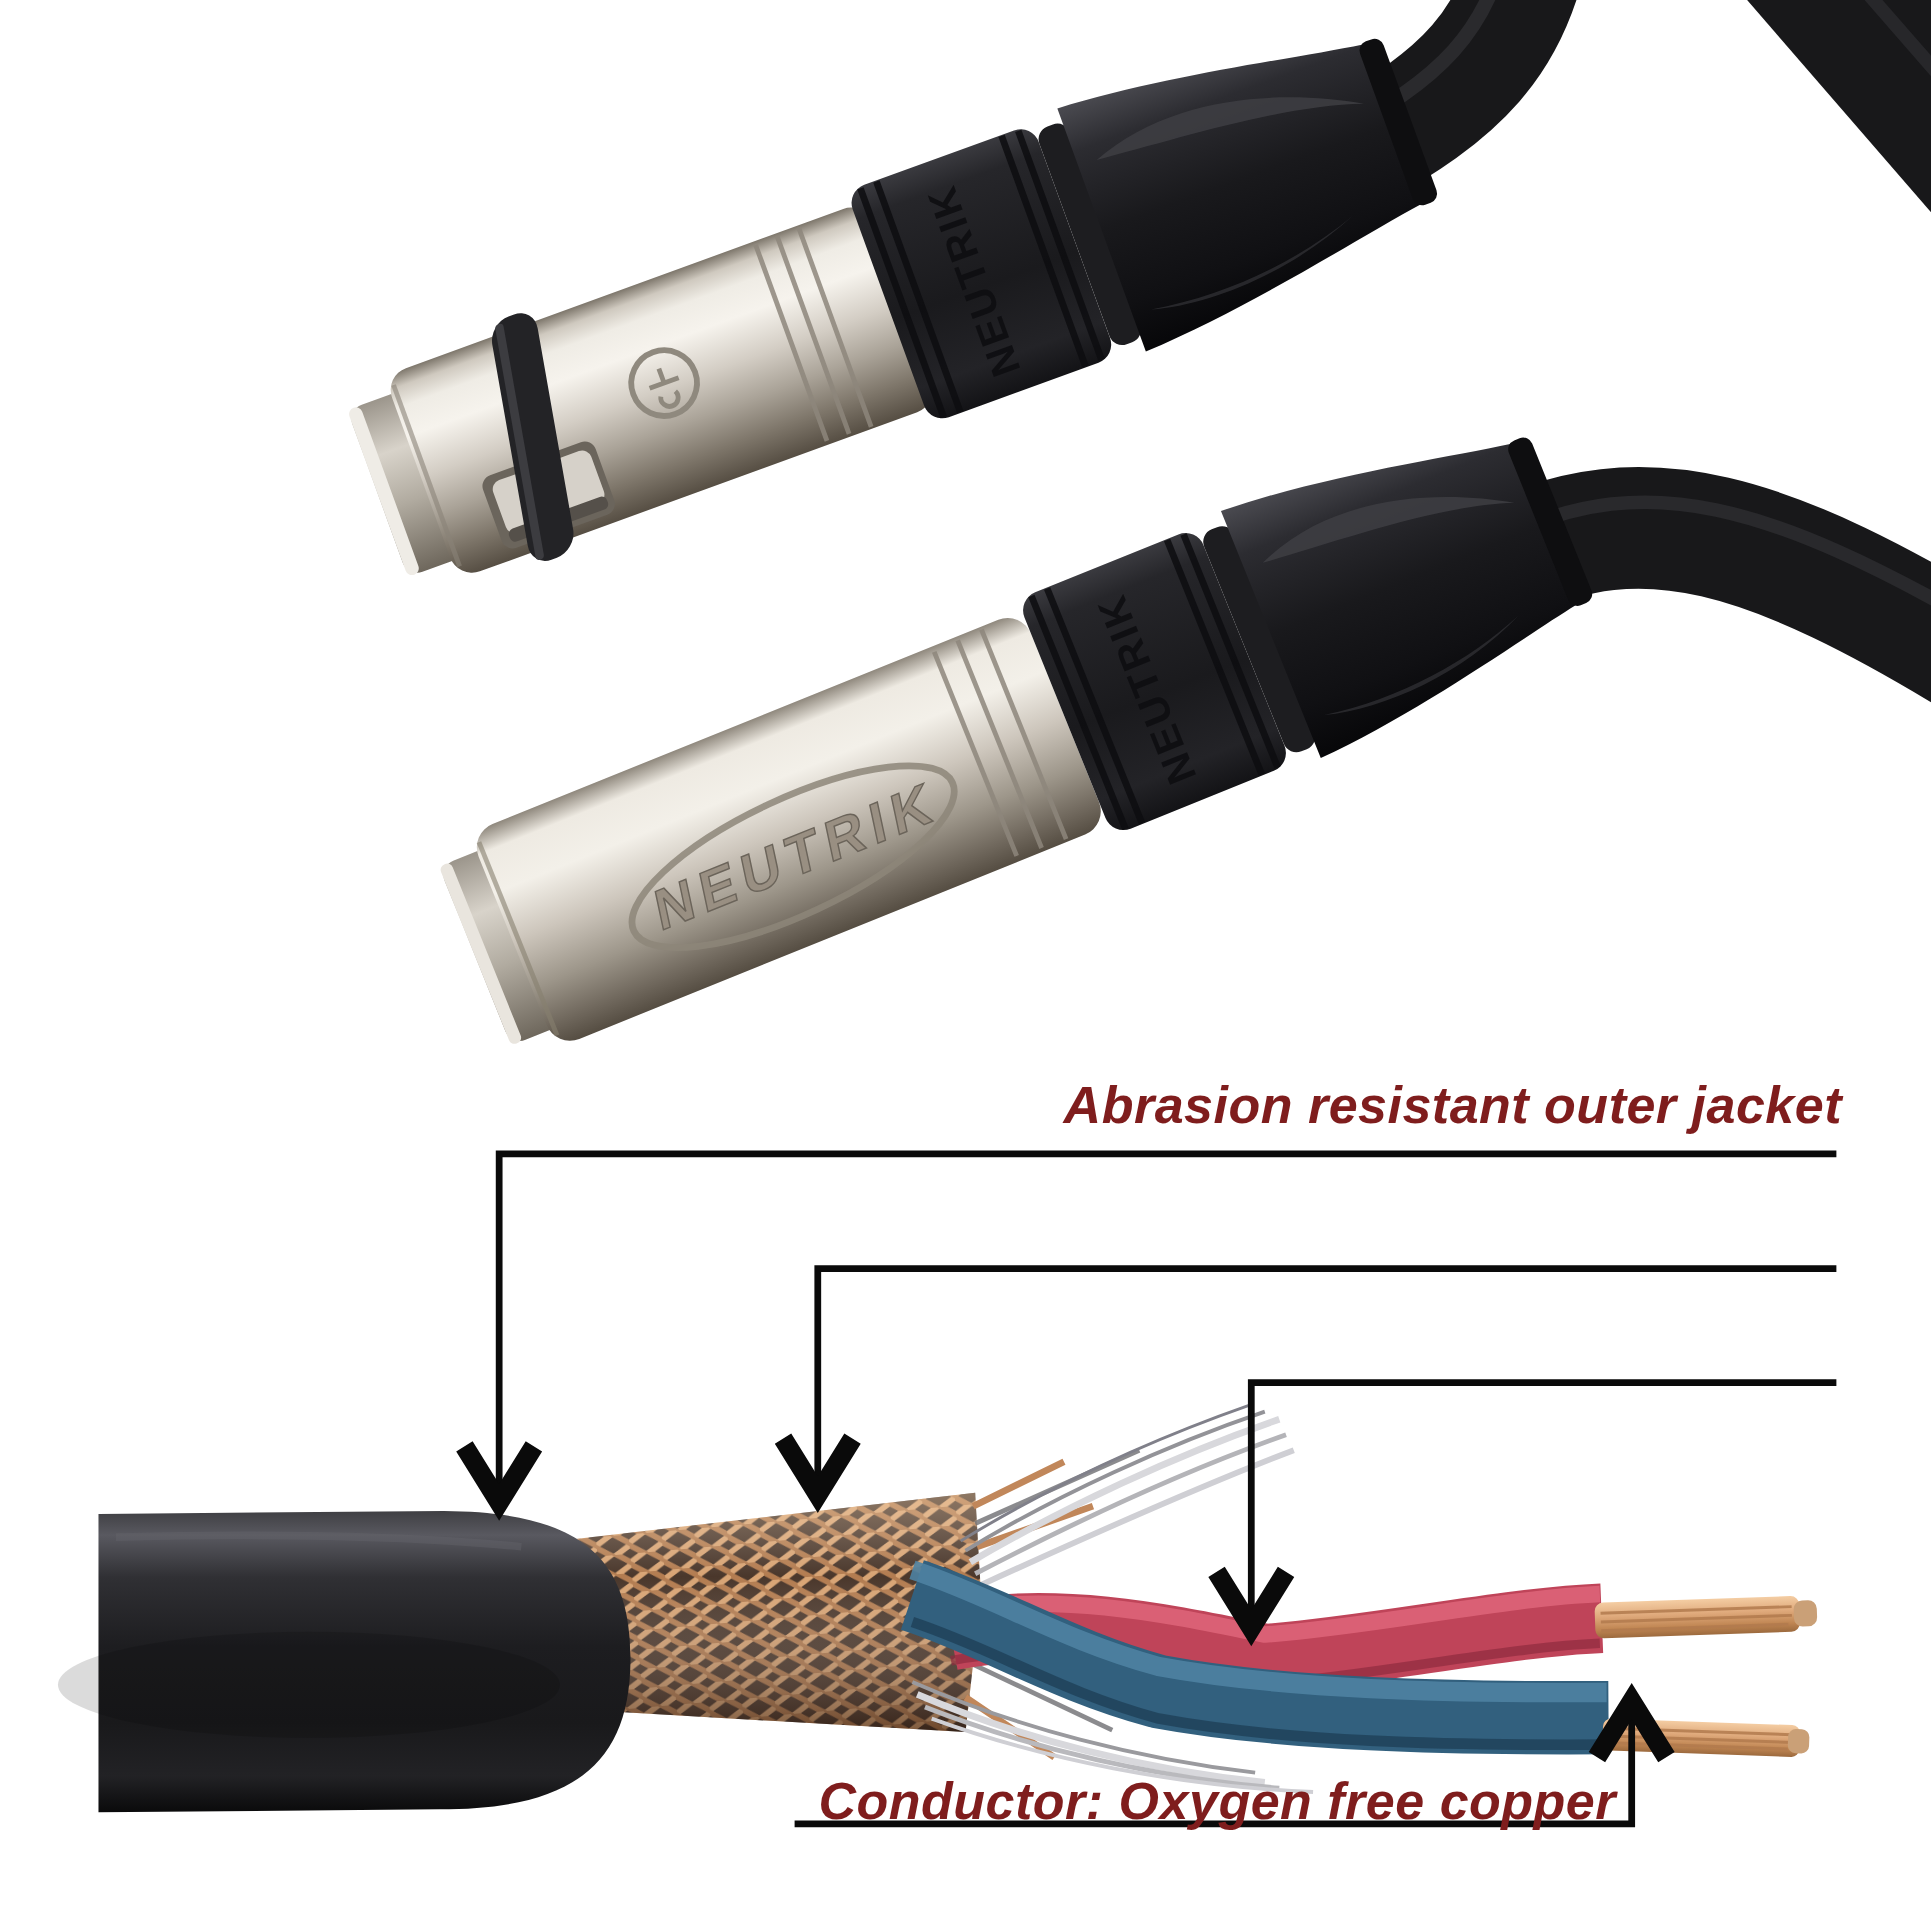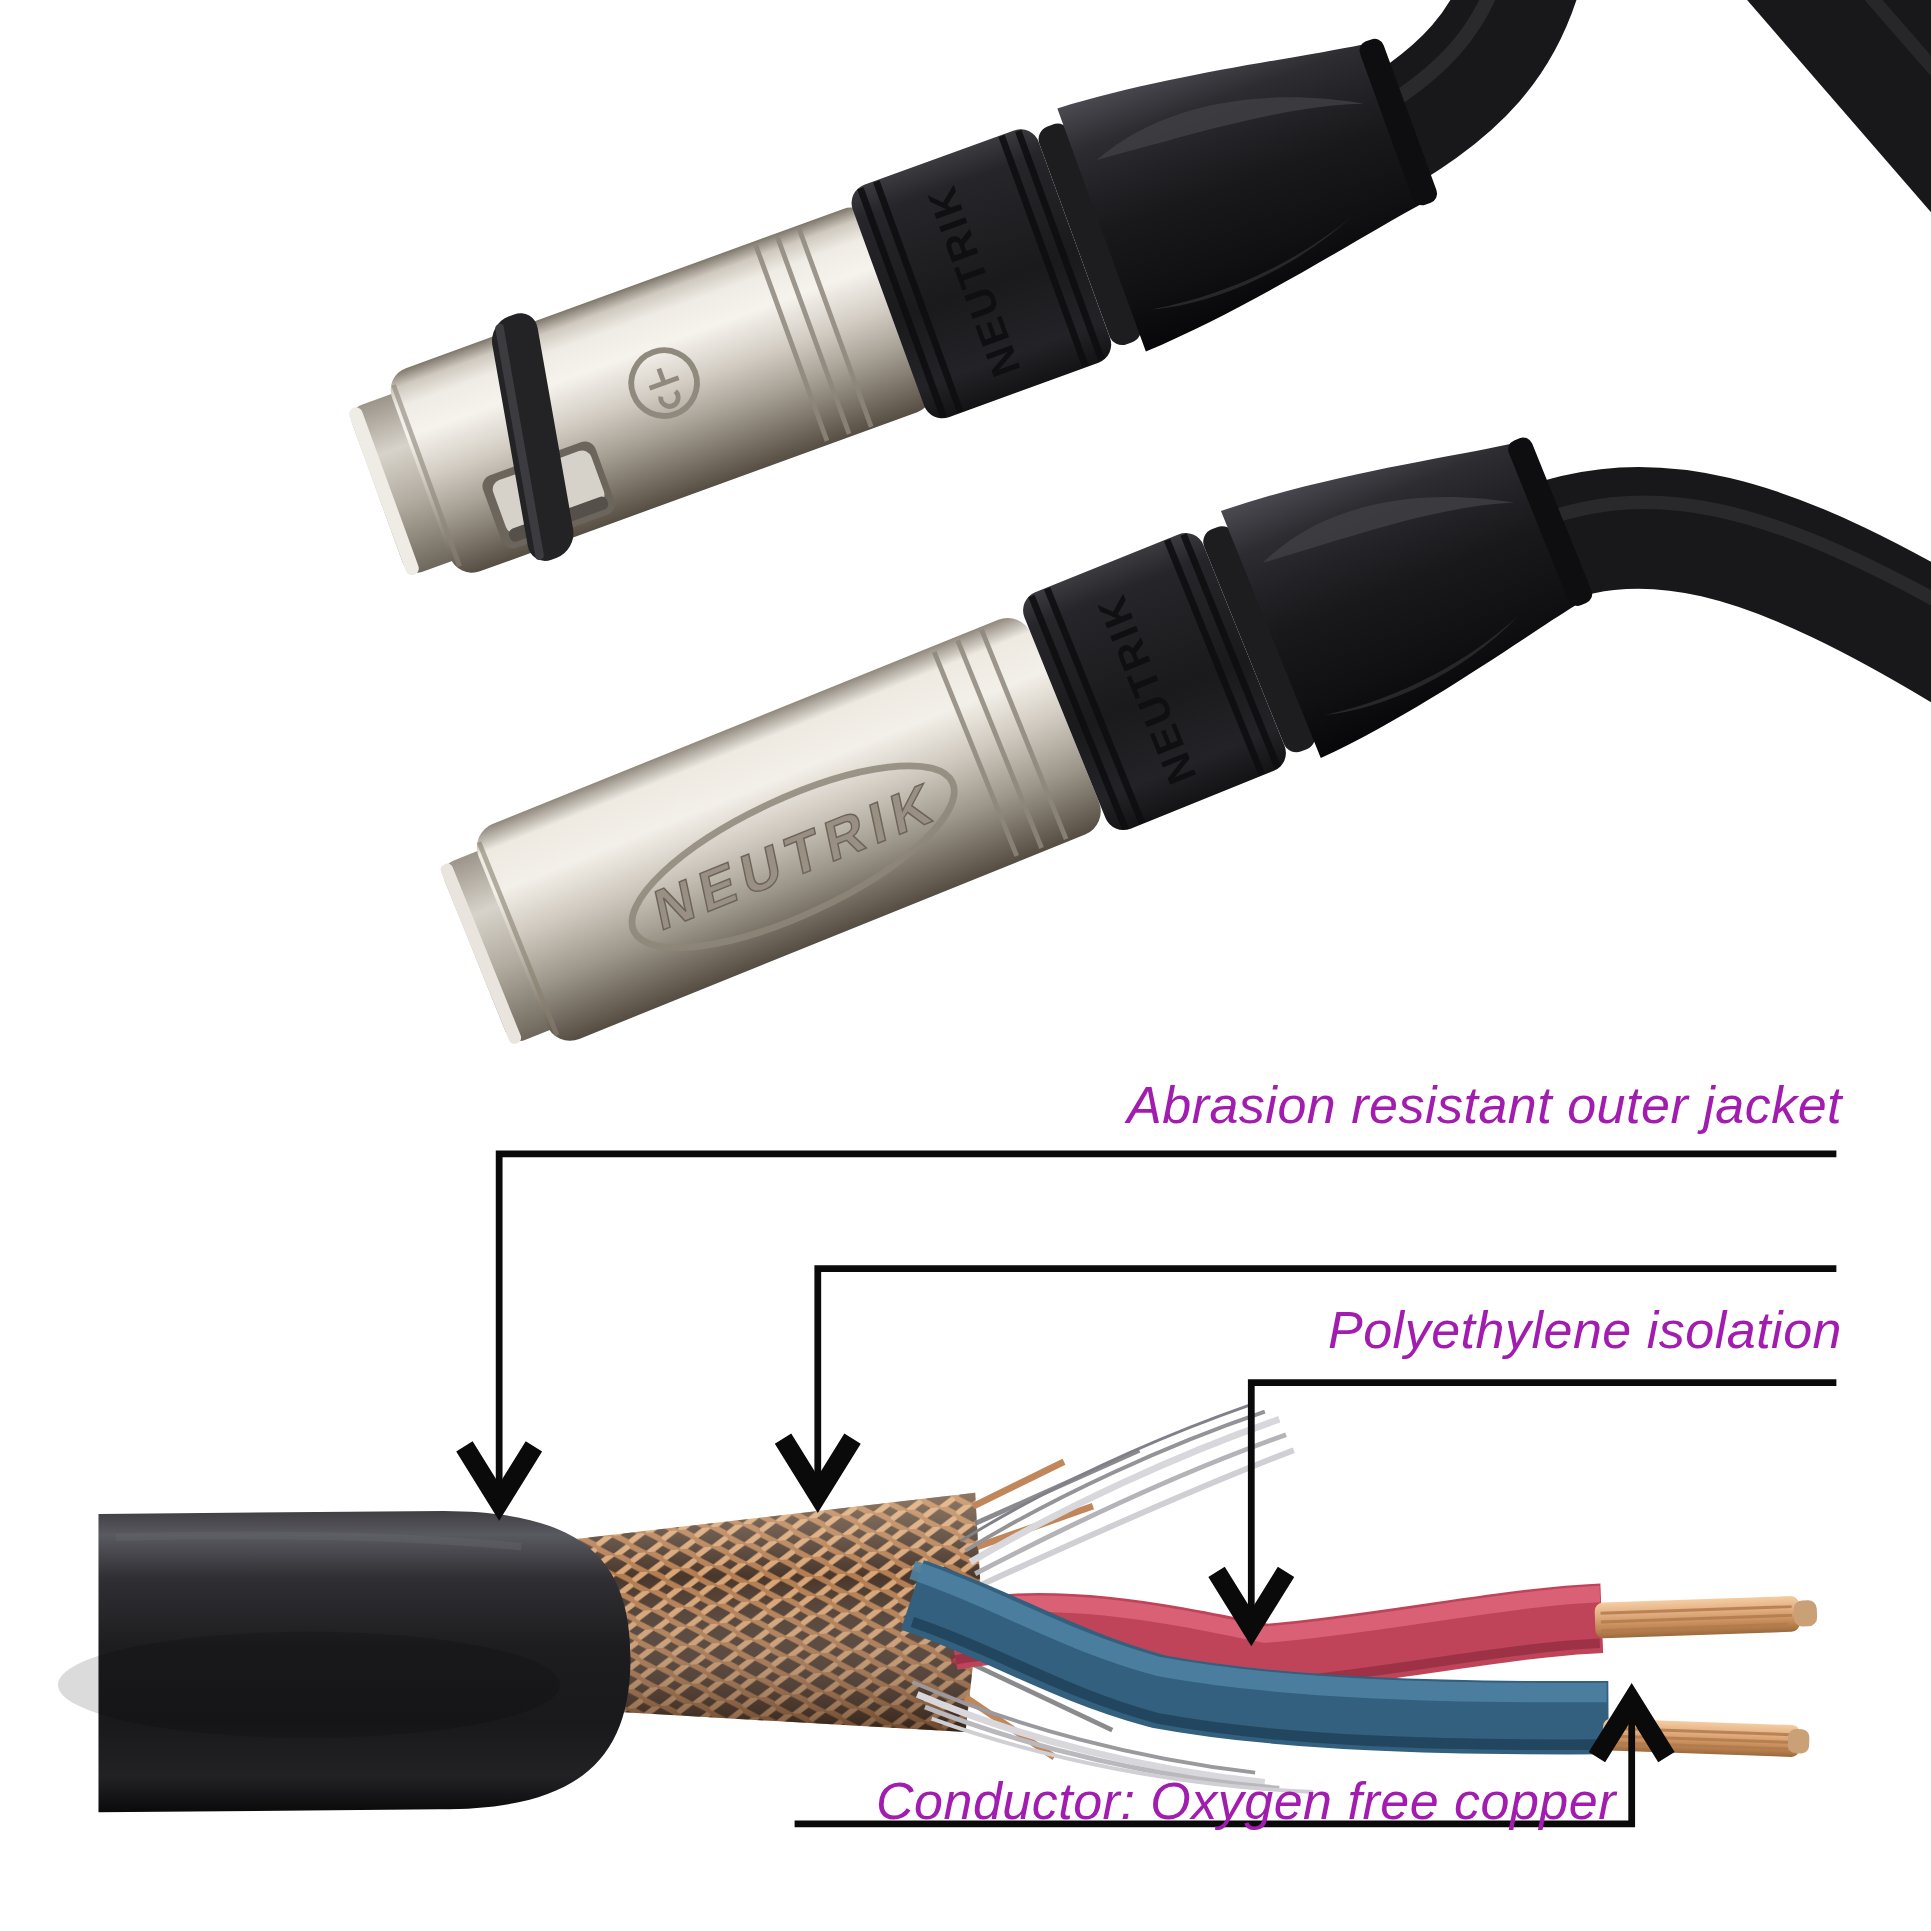--- a/index.html
+++ b/index.html
@@ -4,22 +4,22 @@
 <style>
   html,body{margin:0;padding:0;background:#ffffff;}
   .stage{
     position:relative;width:1931px;height:1931px;background:#ffffff;
     overflow:hidden;font-family:"Liberation Sans",sans-serif;
   }
   .stage svg{position:absolute;left:0;top:0;}
   .lbl{
     position:absolute;right:89px;white-space:nowrap;
     font-family:"Liberation Sans",sans-serif;
-    font-style:italic;font-weight:400;font-size:52px;line-height:1;
-    letter-spacing:0.5px;color:#a21caf;
+    font-style:italic;font-weight:700;font-size:52px;line-height:1;
+    letter-spacing:0.5px;color:#7f1d1d;
   }
   .lbl.conductor{right:315px;margin-top:25px;}
   svg text{font-family:"Liberation Sans",sans-serif;}
 </style>
 </head>
 <body>
 
 <div class="stage">
 
 <svg width="1931" height="1931" viewBox="0 0 2000 2000">
@@ -231,17 +231,16 @@
     <path d="M1902,1314 H847 V1532" stroke-width="7"></path>
     <path d="M811,1490 L847,1548 L883,1490" stroke-width="20"></path>
     <path d="M1902,1432 H1296 V1672" stroke-width="7"></path>
     <path d="M1260,1628 L1296,1686 L1332,1628" stroke-width="20"></path>
     <path d="M823,1889 H1690 V1776" stroke-width="7"></path>
     <path d="M1654,1820 L1690,1762 L1726,1820" stroke-width="20"></path>
   </g>
 </svg>
 
 <div class="lbl" style="top:1079px">Abrasion resistant outer jacket</div>
-<div class="lbl" style="top:1304px">Polyethylene isolation</div>
 <div class="lbl conductor" style="top:1750px">Conductor: Oxygen free copper</div>
 
 </div>
 
 
 </body></html>

